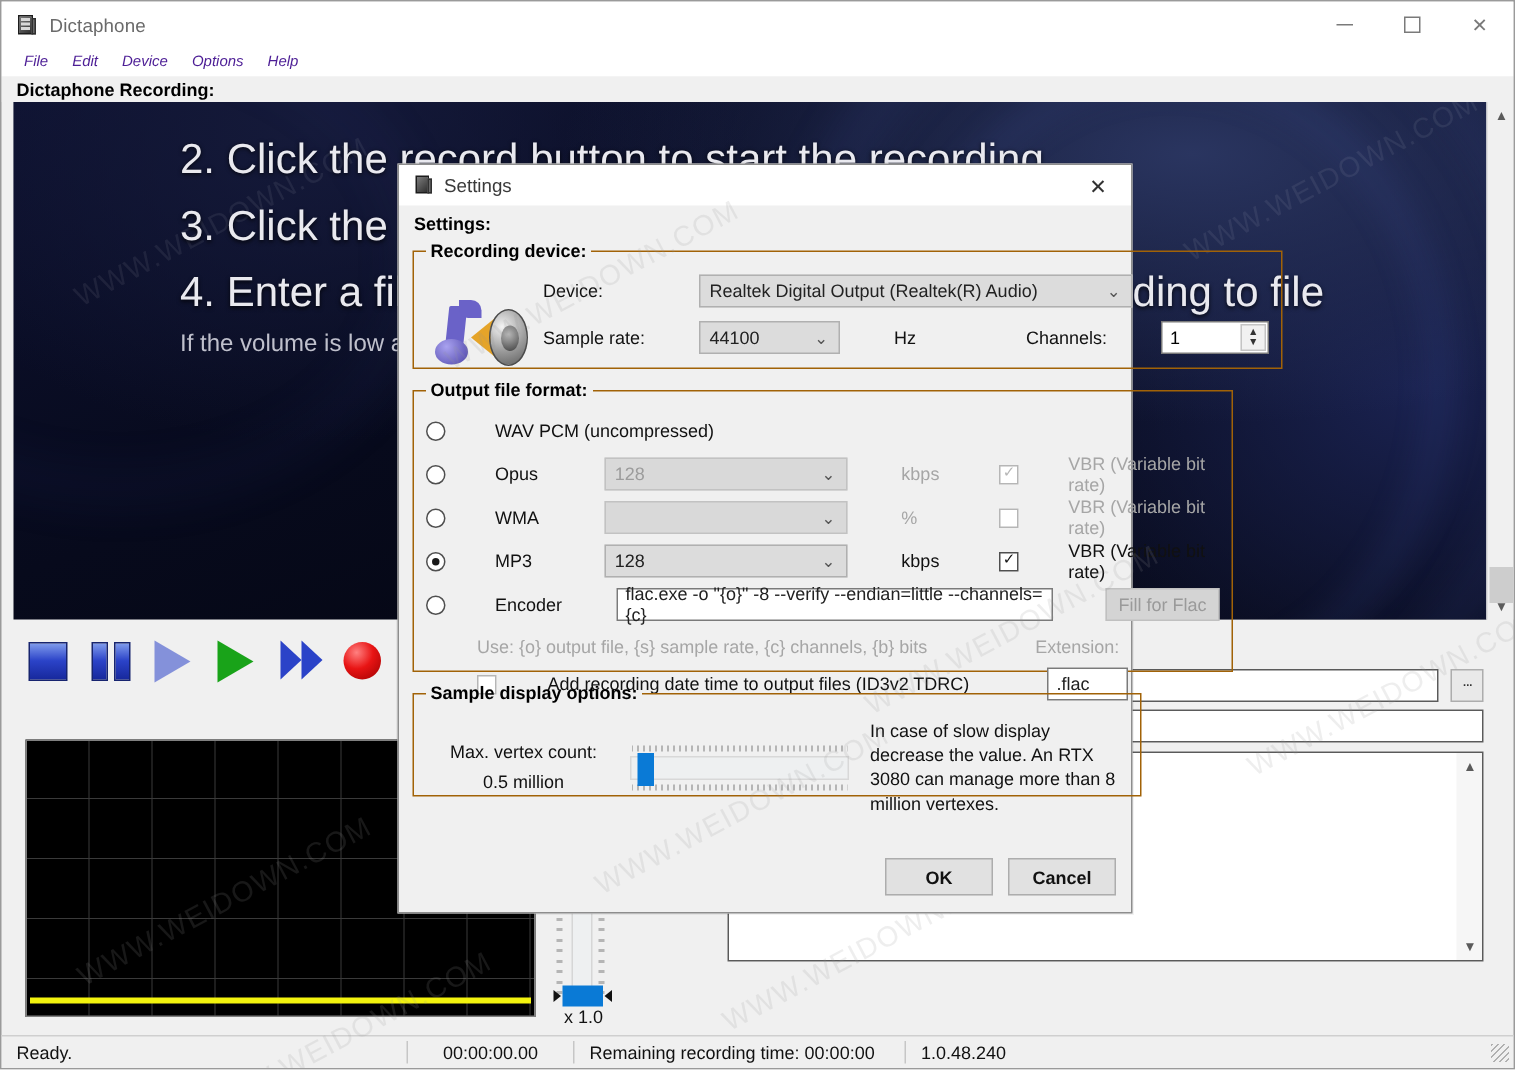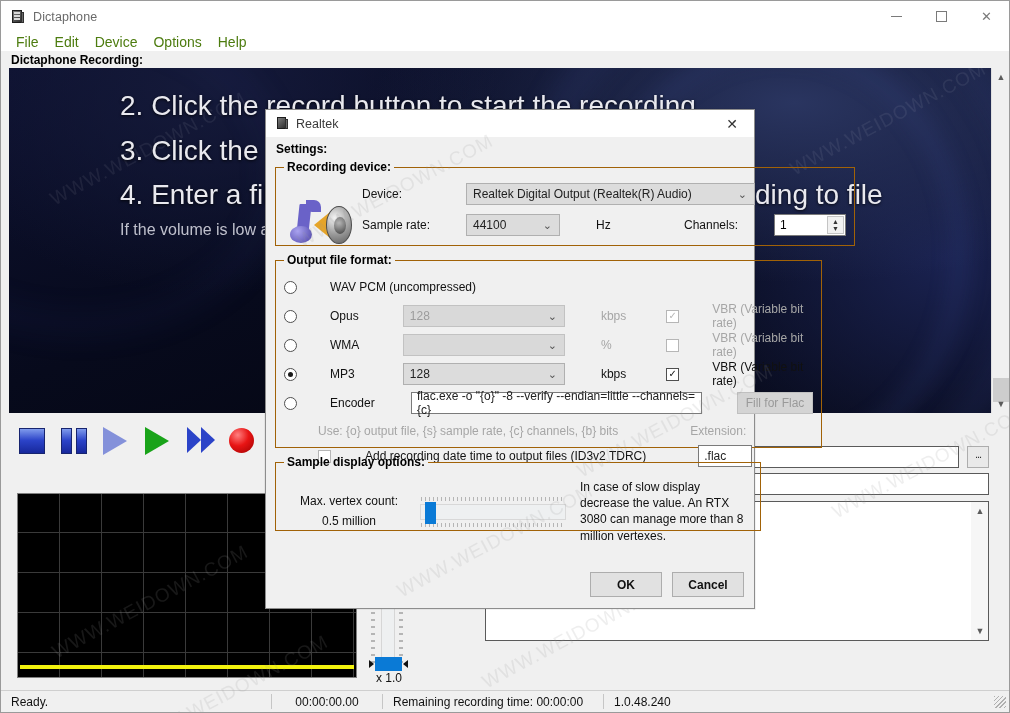--- a/index.html
+++ b/index.html
@@ -52,21 +52,21 @@
     color:#7a7a7a; font-size:13px;
   }
   .minglyph { display:block; width:11px; height:1px; background:#7a7a7a; }
   .maxglyph { display:block; width:11px; height:11px; border:1px solid #7a7a7a; }
 
   
   #menubar {
     position:absolute; left:0; top:31px; width:1008px; height:19px;
     background:#ffffff; display:flex; align-items:center; padding-left:7px;
   }
-  .menuitem { padding: 1px 8px; font-size:14px; color:#4d7c0f; }
+  .menuitem { padding: 1px 8px; font-size:10px; color:#4c1d95;font-style:italic; }
 
   
   #rec-label {
     position:absolute; left:0; top:50px; width:1008px; height:17px;
     background:#f0f0f0; font-weight:bold; font-size:12px; padding-left:10px;
     display:flex; align-items:center;
   }
 
   
   #video-panel {
@@ -511,21 +511,21 @@
   <div class="wm" style="left:470px;top:620px;">WWW.WEIDOWN.COM</div>
   <div class="wm" style="left:40px;top:590px;">WWW.WEIDOWN.COM</div>
   <div class="wm" style="left:120px;top:680px;">WWW.WEIDOWN.COM</div>
 
   <div id="dialog">
     <div id="dlg-title">
       <div id="dlg-icon">
         <div class="body"></div>
           <div class="side"></div>
       </div>
-      <div id="dlg-title-text">Realtek</div>
+      <div id="dlg-title-text">Settings</div>
       <div id="dlg-close">
         <span>✕</span>
       </div>
     </div>
 
     <div id="dlg-sub">Settings:</div>
 
     <fieldset class="grp" style="height:86px;">
       <legend>Recording device:</legend>
       <div class="spk-icon">

